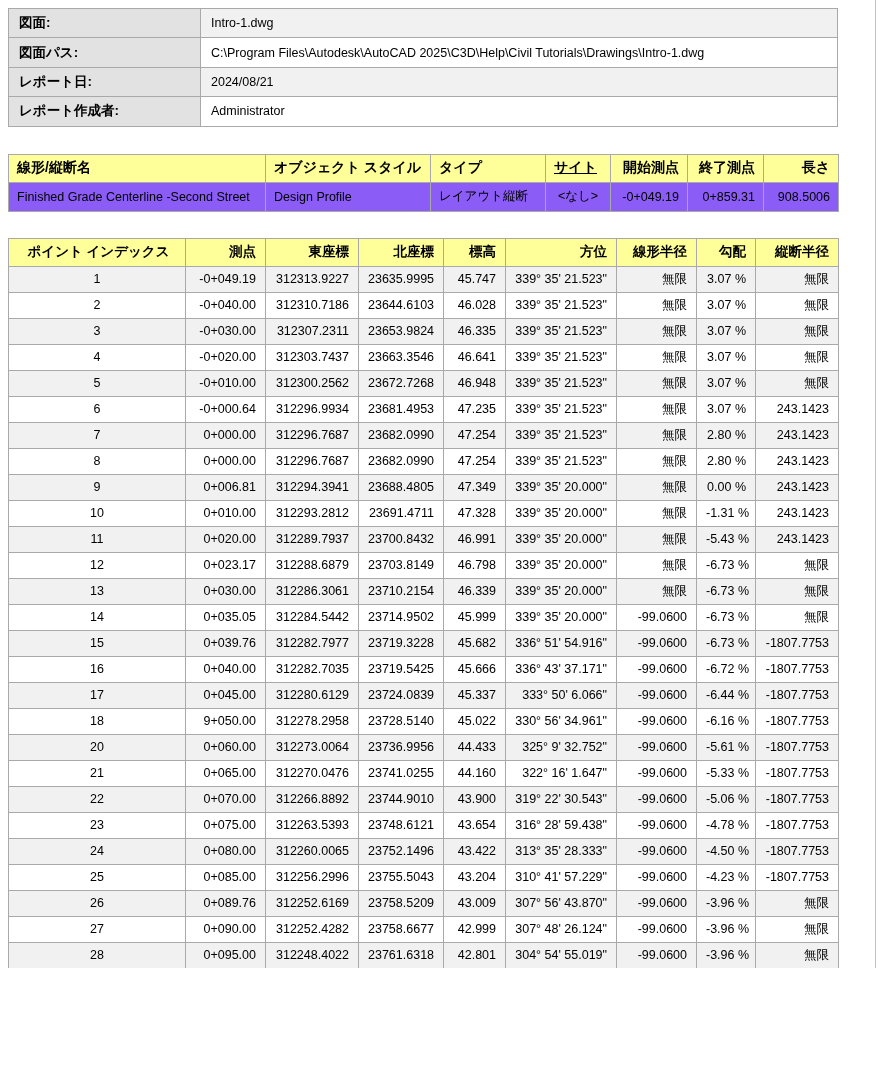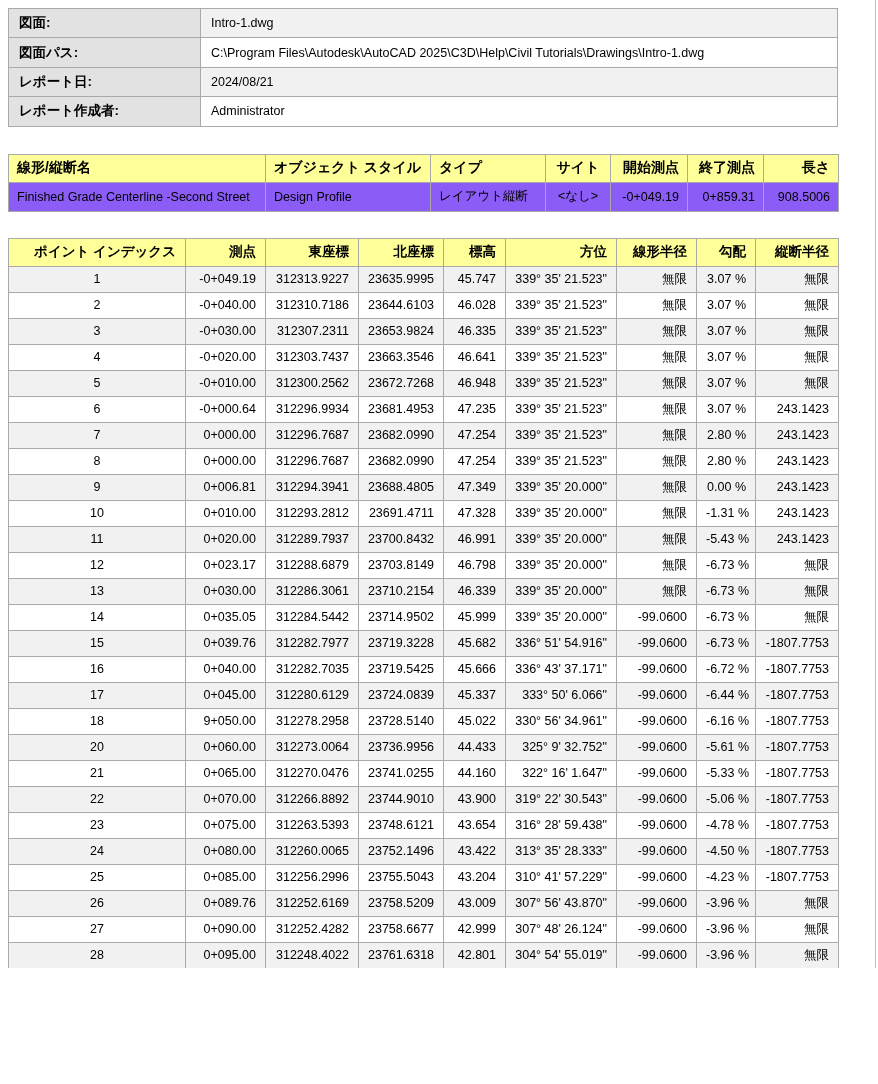--- a/index.html
+++ b/index.html
@@ -55,21 +55,21 @@
   
   .profile-table { margin-bottom: 26px; border-radius: 8px; }
   .profile-table th {
     background: #ffff99;
     font-weight: bold;
     font-size: 14px;
     height: 28px;
     padding: 0 8px;
     text-align: left;
   }
-  .profile-table th:nth-child(4) { text-align: center; }
+  .profile-table th:nth-child(4) { text-align: left; text-decoration: underline; }
   .profile-table th:nth-child(5),
   .profile-table th:nth-child(6),
   .profile-table th:nth-child(7) { text-align: right; }
   .profile-table td {
     background: #8b5cf6;
     font-size: 12.5px;
     height: 29px;
     padding: 0 8px;
     text-align: left;
   }
@@ -80,21 +80,21 @@
 
   
   .points-table th {
     background: #ffff99;
     font-weight: bold;
     font-size: 13.5px;
     height: 28px;
     padding: 0 9px;
     text-align: right;
   }
-  .points-table th:first-child { text-align: right; padding-left: 12px; }
+  .points-table th:first-child { text-align: center; padding-left: 12px; }
   .points-table td {
     font-size: 12.5px;
     height: 26px;
     padding: 0 9px;
     text-align: right;
     background: #ffffff;
   }
   .points-table td:first-child { text-align: center; }
   .points-table tbody tr:nth-child(odd) td { background: #f1f1f1; }
 

